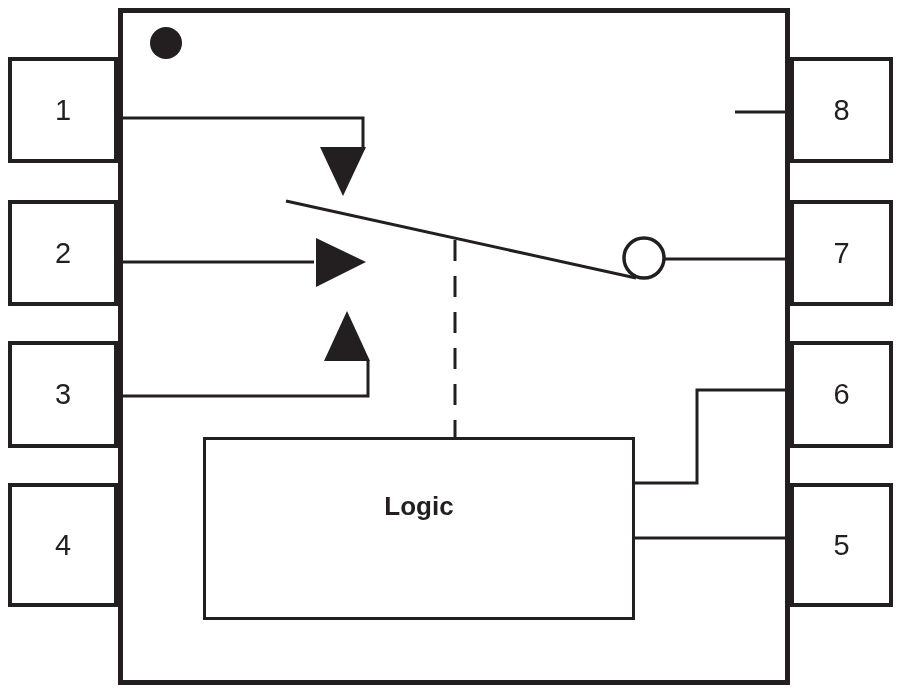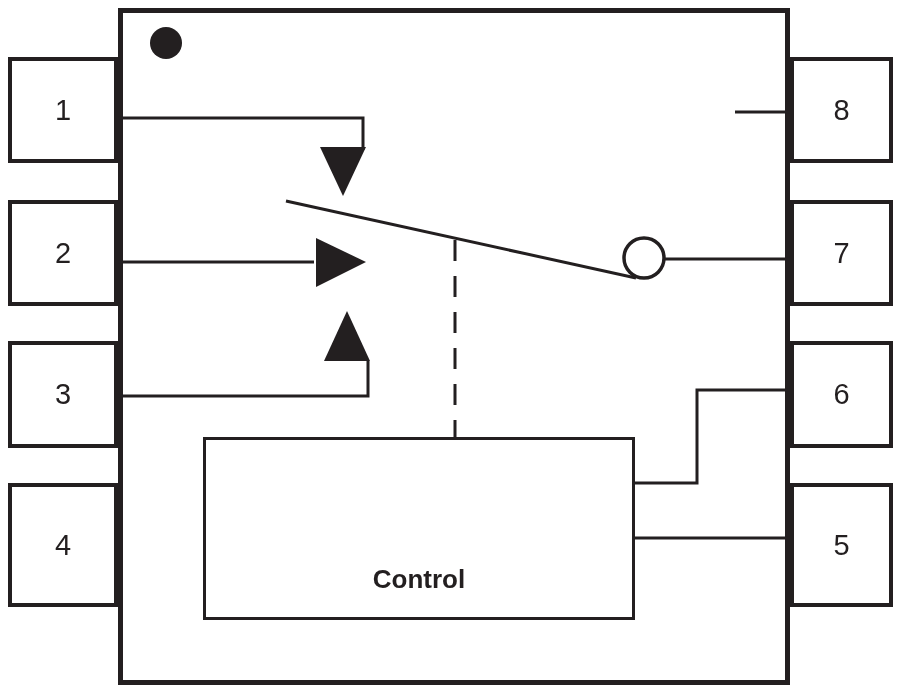--- a/index.html
+++ b/index.html
@@ -101,16 +101,16 @@
     <circle cx="644" cy="258" r="20" fill="#ffffff" stroke="#231f20" stroke-width="3.5"></circle>
     <line x1="455" y1="240" x2="455" y2="437" stroke="#231f20" stroke-width="3" stroke-dasharray="21 15"></line>
 
     <line x1="664" y1="259" x2="790" y2="259" stroke="#231f20" stroke-width="3"></line>
     <line x1="735" y1="112" x2="790" y2="112" stroke="#231f20" stroke-width="3"></line>
     <polyline points="790,390 697,390 697,483 635,483" fill="none" stroke="#231f20" stroke-width="3"></polyline>
     <line x1="635" y1="538" x2="790" y2="538" stroke="#231f20" stroke-width="3"></line>
   </svg>
 
   <div class="logic-block">
-    <div class="logic-line logic-line-2">Control</div>
+    <div class="logic-line logic-line-1">Logic</div>
   </div>
 
 </div>
 
 </body></html>

